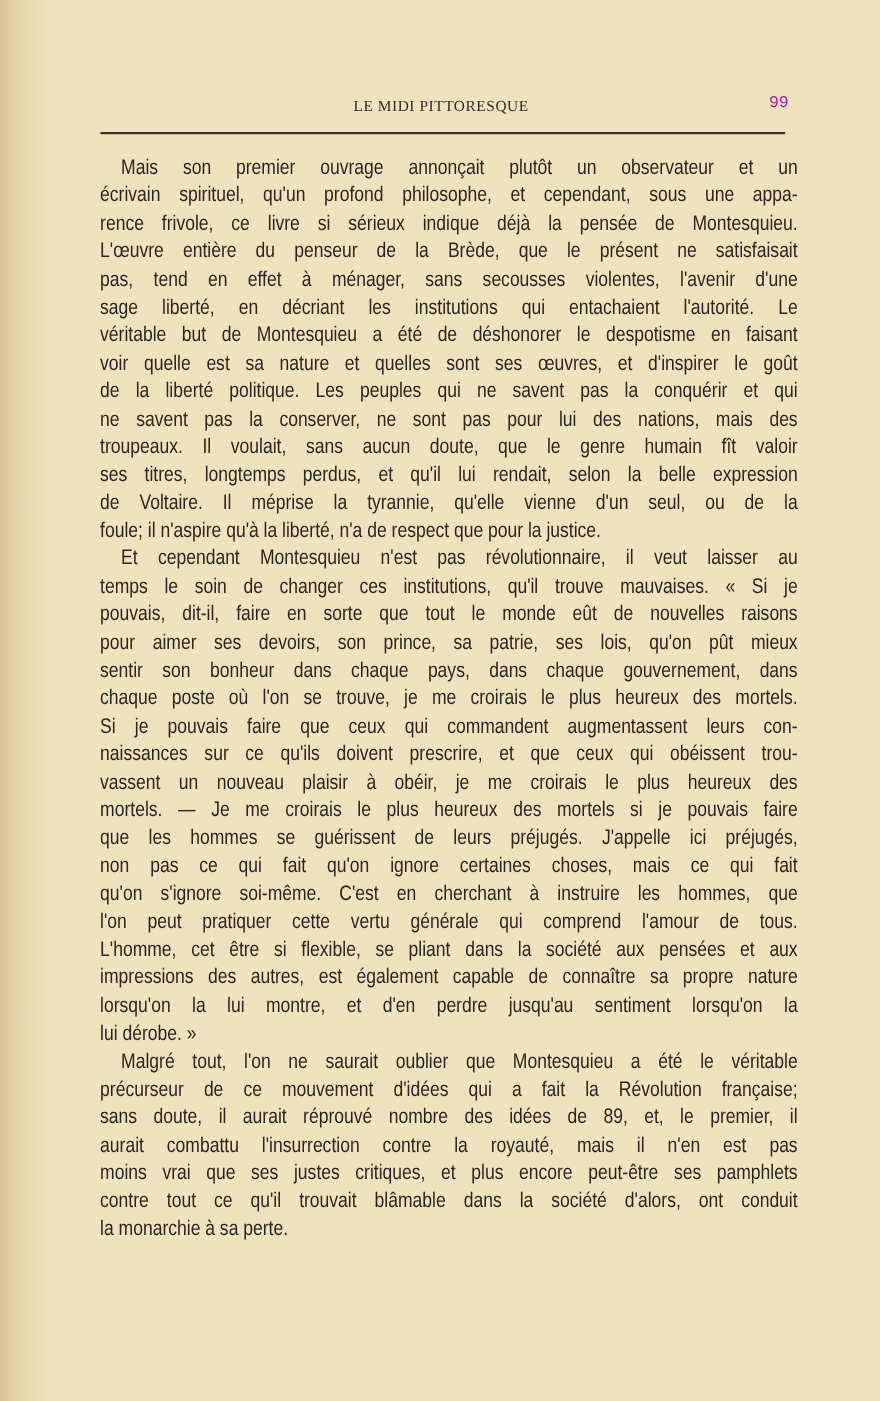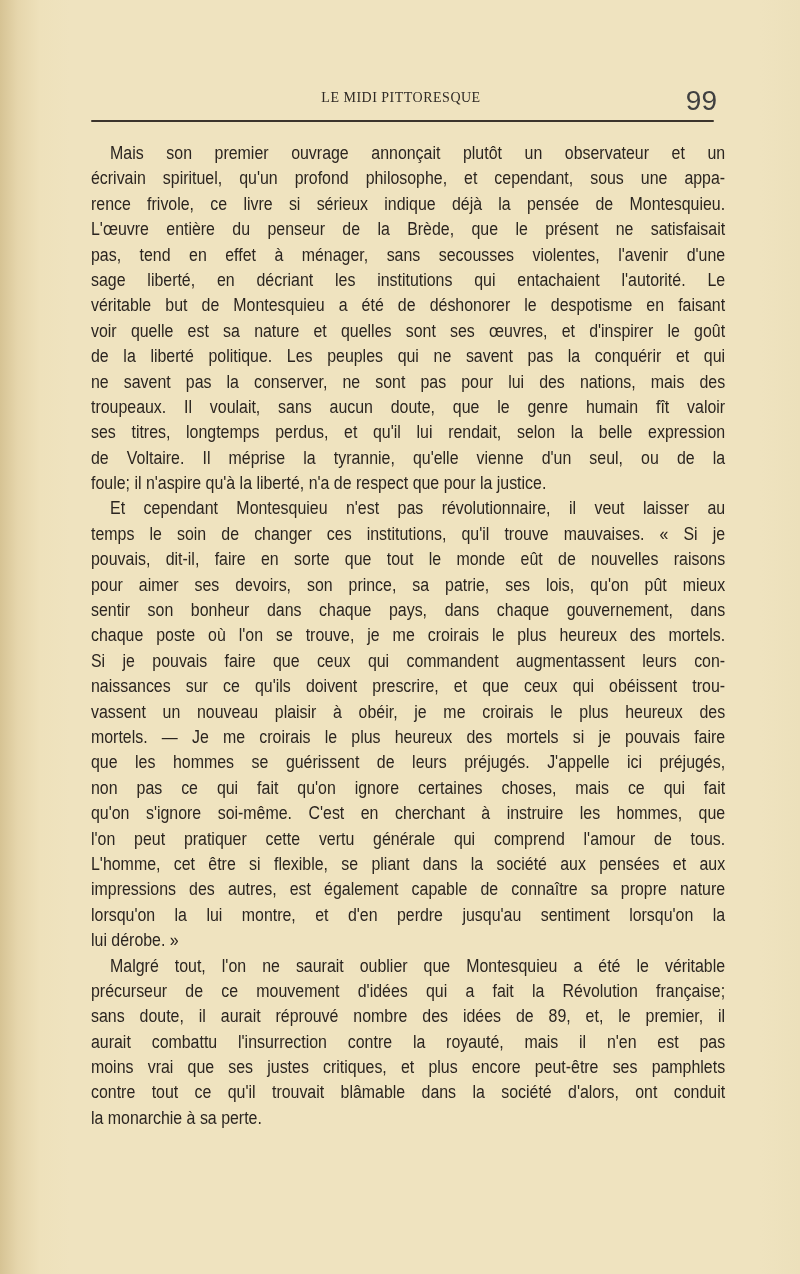--- a/index.html
+++ b/index.html
@@ -13,22 +13,22 @@
     }
     .page { position:absolute; left:0; top:0; width:680px; height:1274px;margin-left:25px; }
     .running-head {
       position:absolute; top:87px; left:66px; width:620px; height:24px;
     }
     .running-title {
       position:absolute; left:0; right:0; text-align:center;
       font-size:14px; letter-spacing:0.5px; top:3px; color:#2f2a25;
     }
     .page-number {
-      position:absolute; right:-6px; top:-2px; font-size:28px; color:#404040;
-      font-family: Liberation Sans, sans-serif;
+      position:absolute; right:-6px; top:-2px; font-size:15px; color:#a21caf;
+      font-family: Liberation Mono, monospace;
     }
     .rule {
       position:absolute; top:120px; left:66px; width:623px; height:2px;
       background:#3b342c; border-radius:1px;
     }
     .body-text {
       position:absolute; top:140px; left:66px; width:634px;
       font-size:19.2px; line-height:25.4px;
       font-family: "Liberation Sans", "DejaVu Sans", sans-serif;
       transform: scaleX(0.83); transform-origin: 0 0;

